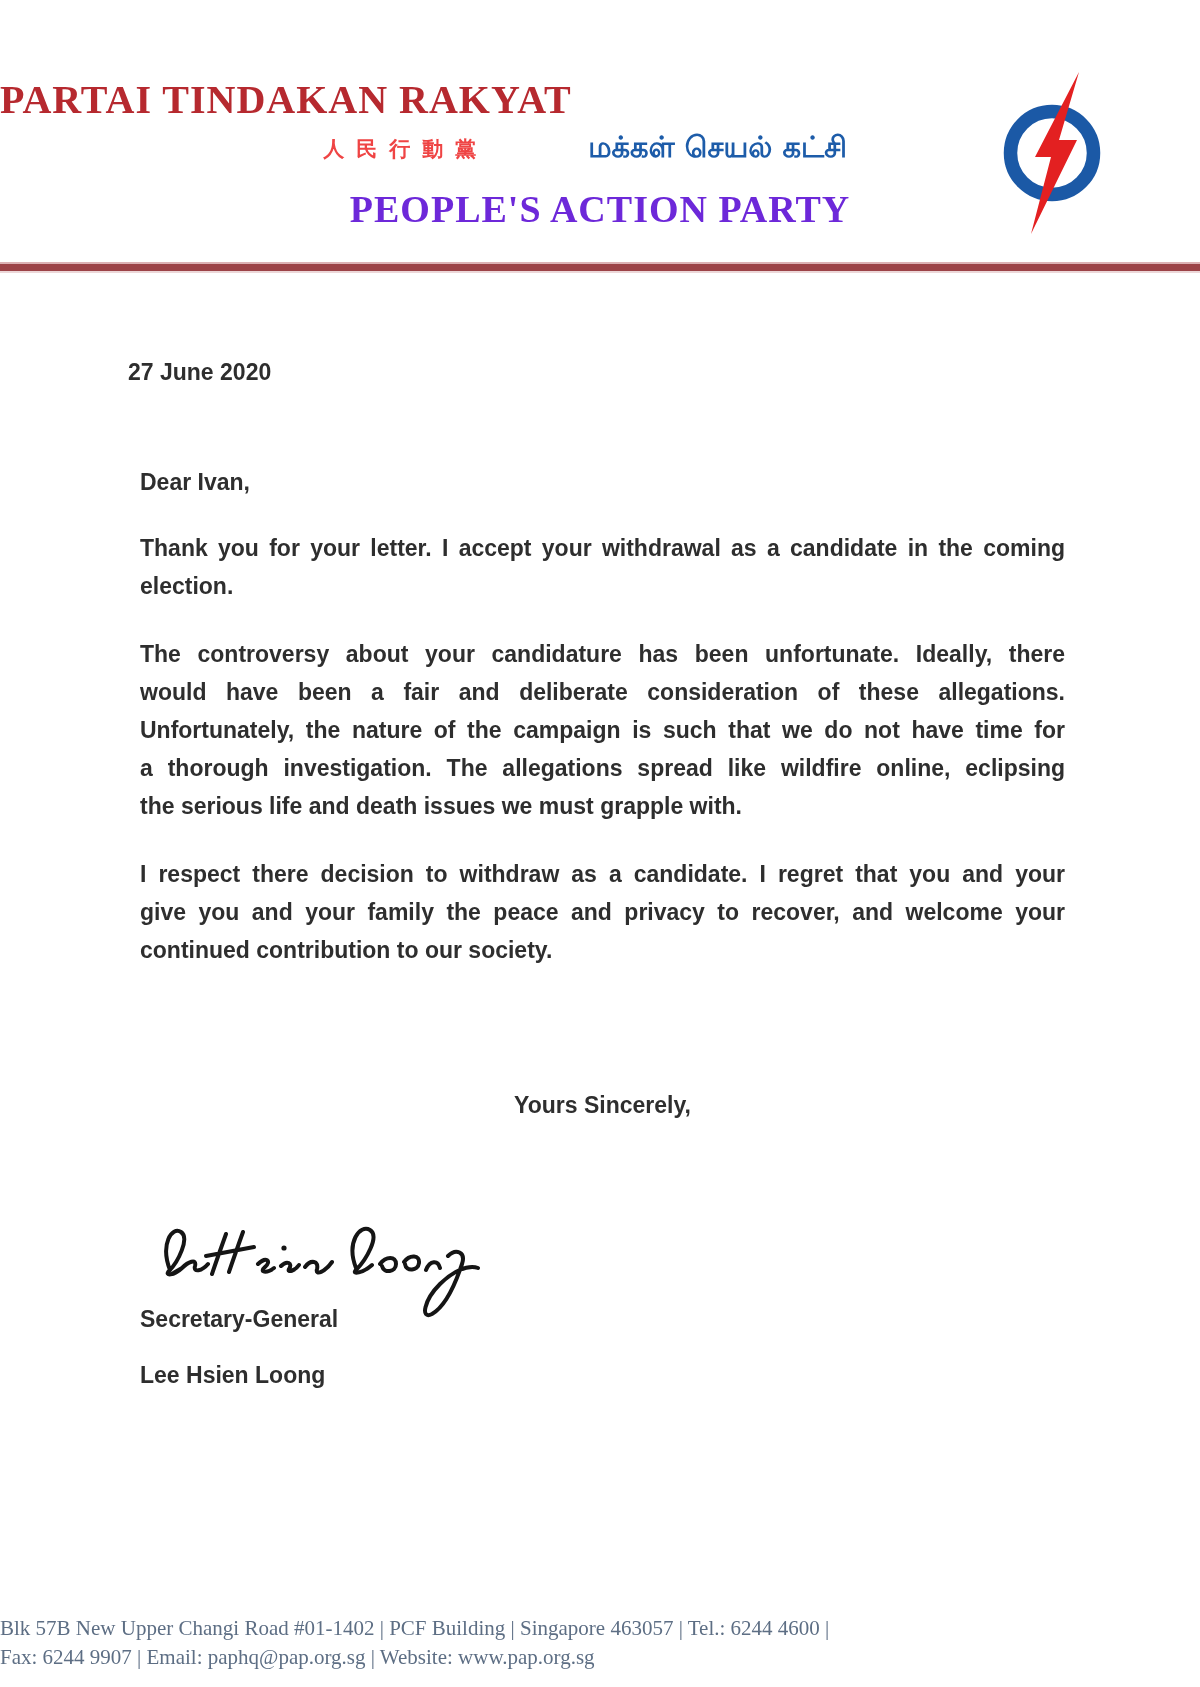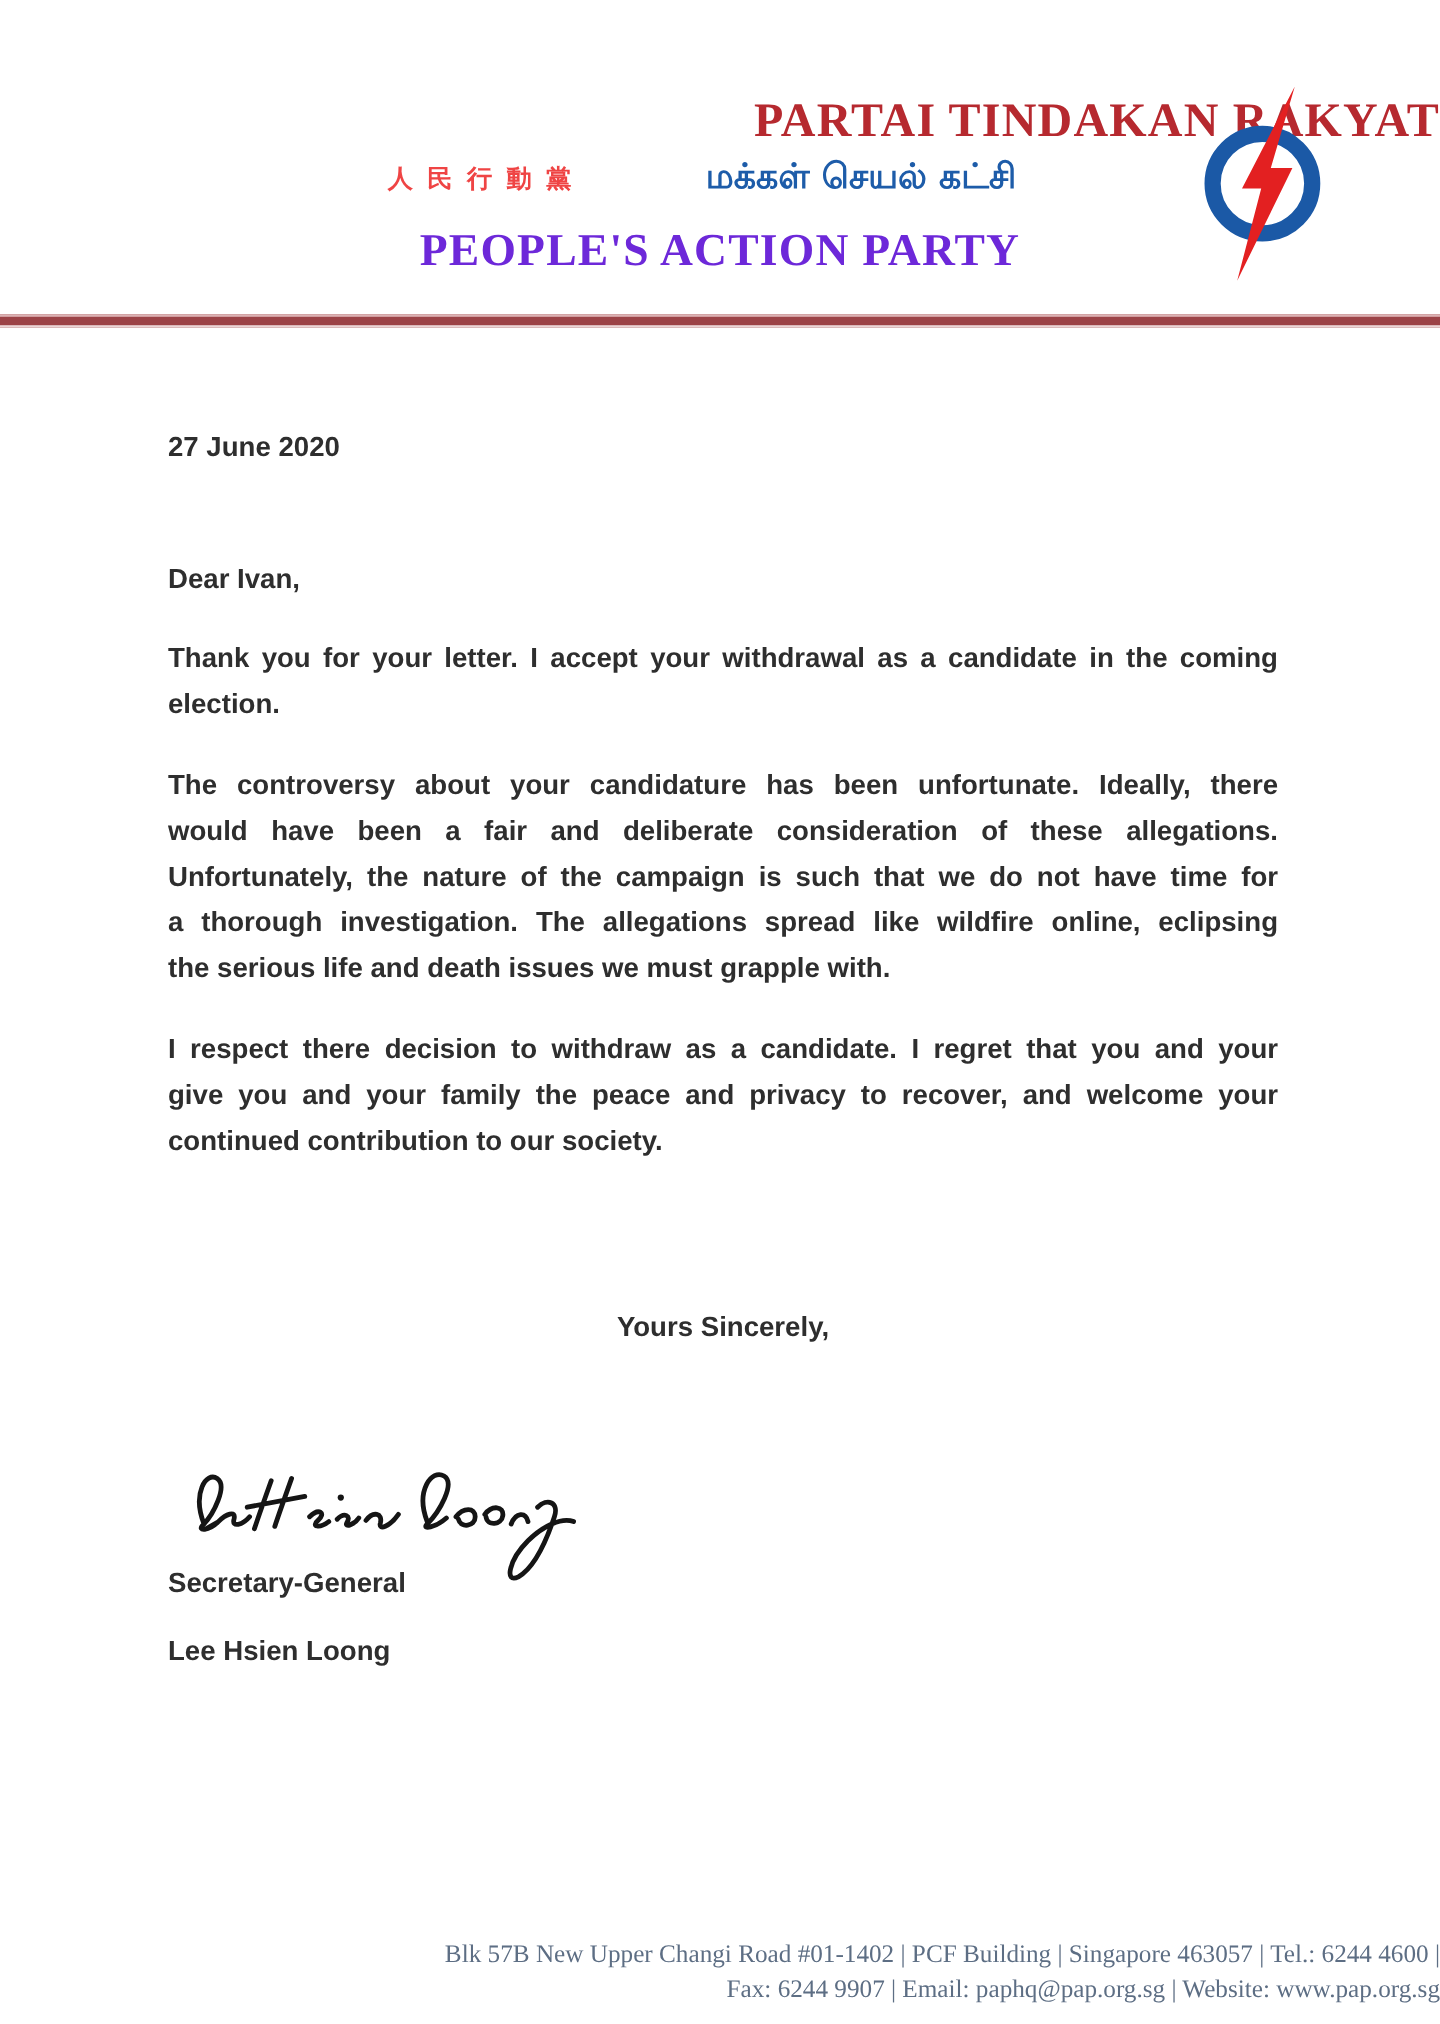--- a/index.html
+++ b/index.html
@@ -7,21 +7,21 @@
     position:relative;
     width:1200px;height:1687px;
     margin:0 auto;
     background:#ffffff;
     overflow:hidden;
     font-family:"Liberation Sans",sans-serif;
   }
   
   .title-malay{
     position:absolute;top:78px;left:0;width:1200px;
-    text-align:right;
+    text-align:left;
     font-family:"Liberation Serif",serif;
     font-weight:bold;font-size:40px;line-height:44px;
     letter-spacing:1px;
     color:#b6292f;
   }
   .cjk-row{
     position:absolute;top:130px;left:0;width:1200px;
     display:flex;justify-content:center;align-items:center;gap:100px;
     transform:translateX(-15px);
   }
@@ -47,34 +47,34 @@
   .rule{
     position:absolute;top:262px;left:0;width:1200px;height:7px;
     background:#9c4347;
     border-top:2px solid #dcb2b4;
     border-bottom:2px solid #ecd7d8;
   }
   
   .bodytext{
     font-size:23px;font-weight:600;color:#2e2e2e;line-height:38px;
   }
-  .date{position:absolute;top:353px;left:140px;width:925px;}
+  .date{position:absolute;top:353px;left:128px;width:925px;}
   .salutation{position:absolute;top:463px;left:140px;width:925px;}
   .letter-body{position:absolute;top:529px;left:140px;width:925px;}
   .para{margin:0 0 30px 0;}
   .line{text-align:justify;text-align-last:justify;}
   .line.last{text-align-last:left;}
   .closing{position:absolute;top:1086px;left:140px;width:925px;text-align:center;}
   .signature{position:absolute;left:148px;top:1192px;width:340px;height:130px;}
   .signer-title{position:absolute;top:1300px;left:140px;width:925px;}
   .signer-name{position:absolute;top:1356px;left:140px;width:925px;}
   
   .footer{
     position:absolute;top:1614px;left:0;width:1200px;
-    text-align:right;
+    text-align:left;
     font-family:"Liberation Serif",serif;
     font-size:21px;line-height:29px;
     color:#5d6e84;
   }
 </style>
 </head>
 <body>
 
 <div class="page">
 

